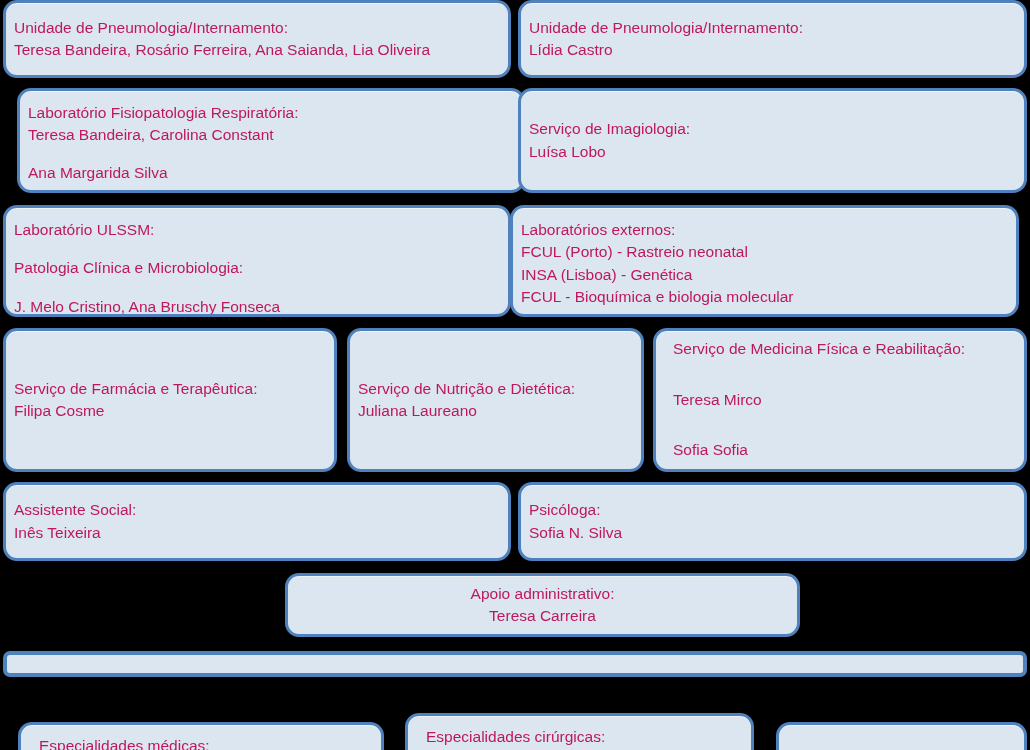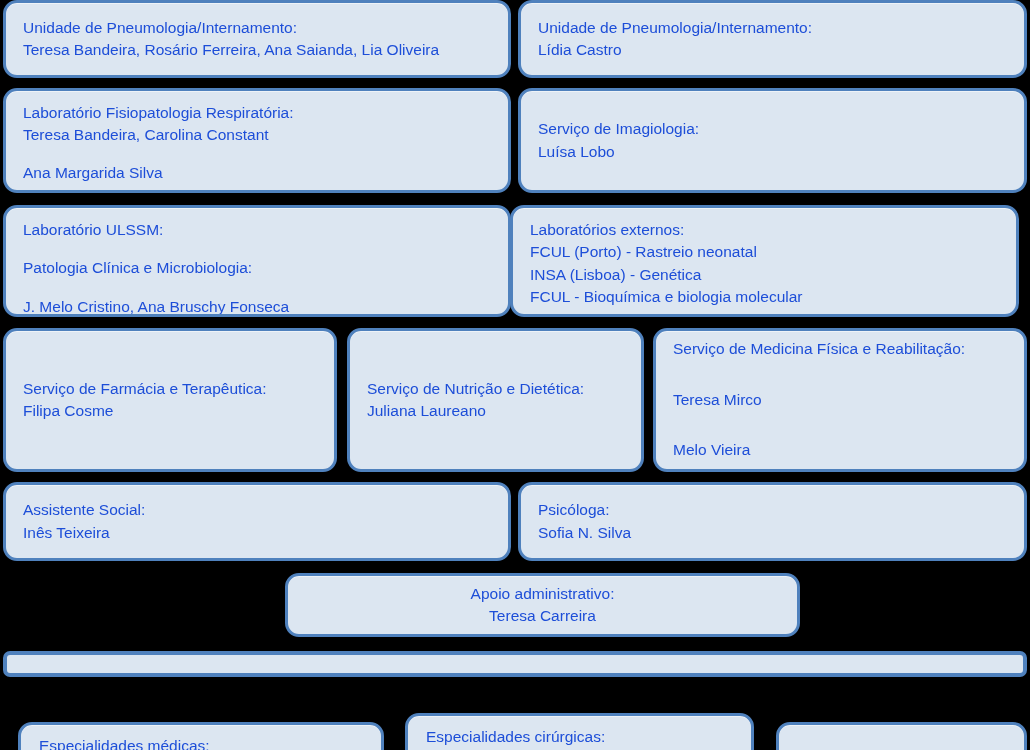--- a/index.html
+++ b/index.html
@@ -22,24 +22,24 @@
     height: 750px;
     background: #000000;
   }
 
   
   .node {
     position: absolute;
     background: #dce6f1;
     border: 3px solid #4f81bd;
     border-radius: 14px;
-    color: #1d4ed8;
+    color: #be185d;
     font-size: 15.5px;
     line-height: 1.45;
-    padding: 6px 17px;
+    padding: 6px 8px;
     display: flex;
     flex-direction: column;
     justify-content: center;
     overflow: hidden;
     box-shadow: 0 1px 0 rgba(255,255,255,0.5) inset;
   }
 
   .node.center { align-items: center; text-align: center; margin-left: 29px; }
 
   .node .line { white-space: nowrap; }
@@ -64,21 +64,21 @@
   <div class="node" style="left:3px; top:0px; width:508px; height:78px;">
     <div class="line">Unidade de Pneumologia/Internamento:</div>
     <div class="line">Teresa Bandeira, Rosário Ferreira, Ana Saianda, Lia Oliveira</div>
   </div>
 
   <div class="node" style="left:518px; top:0px; width:509px; height:78px;">
     <div class="line">Unidade de Pneumologia/Internamento:</div>
     <div class="line">Lídia Castro</div>
   </div>
 
-  <div class="node" style="left:3px; top:88px; width:508px; height:105px; justify-content:flex-start; padding-top:11px;">
+  <div class="node" style="left:17px; top:88px; width:508px; height:105px; justify-content:flex-start; padding-top:11px;">
     <div class="line">Laboratório Fisiopatologia Respiratória:</div>
     <div class="line">Teresa Bandeira, Carolina Constant</div>
     <div class="line blank"></div>
     <div class="line">Ana Margarida Silva</div>
   </div>
 
   <div class="node" style="left:518px; top:88px; width:509px; height:105px;">
     <div class="line">Serviço de Imagiologia:</div>
     <div class="line">Luísa Lobo</div>
   </div>
@@ -102,21 +102,21 @@
   </div>
 
   <div class="node" style="left:347px; top:328px; width:297px; height:144px;">
     <div class="line">Serviço de Nutrição e Dietética:</div>
     <div class="line">Juliana Laureano</div>
   </div>
 
   <div class="node" style="left:653px; top:328px; width:374px; height:144px; padding-left:17px;gap:28px;">
     <div class="line">Serviço de Medicina Física e Reabilitação:</div>
     <div class="line">Teresa Mirco</div>
-    <div class="line">Melo Vieira</div>
+    <div class="line">Sofia Sofia</div>
   </div>
 
   <div class="node" style="left:3px; top:482px; width:508px; height:79px;">
     <div class="line">Assistente Social:</div>
     <div class="line">Inês Teixeira</div>
   </div>
 
   <div class="node" style="left:518px; top:482px; width:509px; height:79px;">
     <div class="line">Psicóloga:</div>
     <div class="line">Sofia N. Silva</div>

